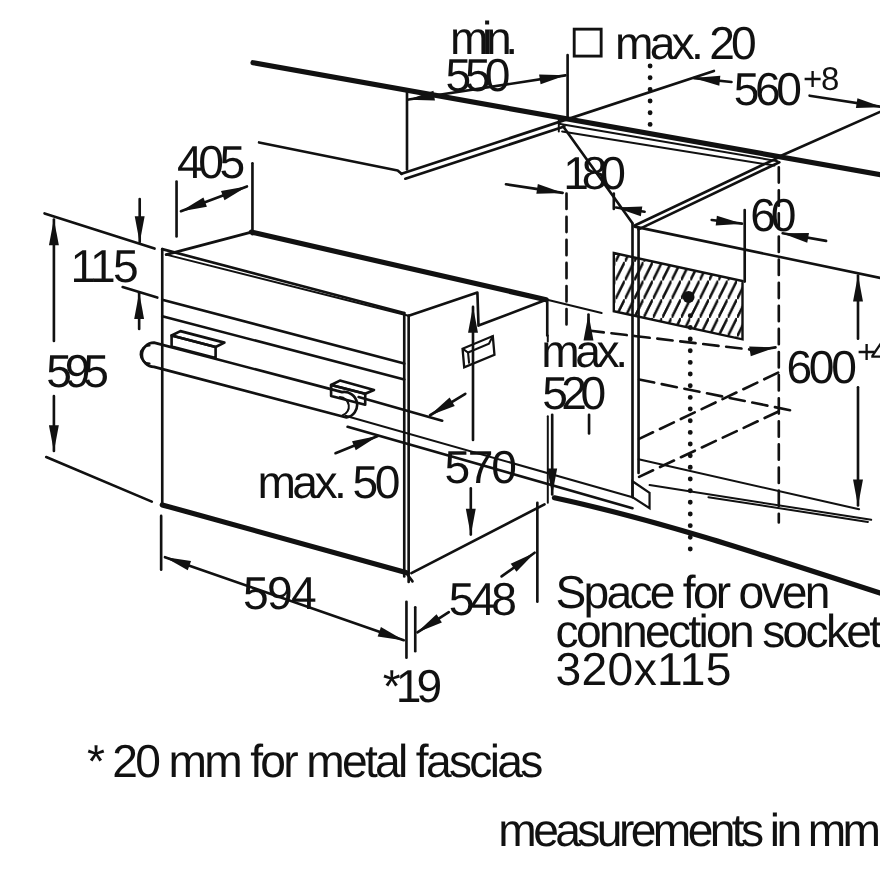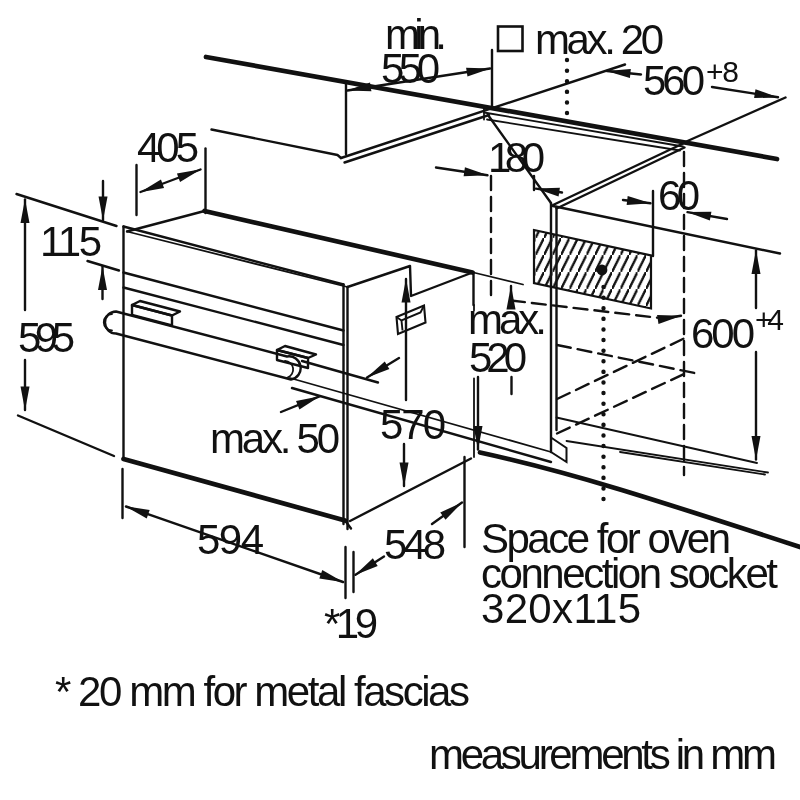--- a/index.html
+++ b/index.html
@@ -1,17 +1,17 @@
 <!DOCTYPE html>
 <html><head>
 <meta charset="utf-8">
 <style>
   html,body{margin:0;padding:0;background:#ffffff;}
   body{width:800px;height:800px;font-family:"Liberation Sans",sans-serif;}
-  #stage{width:752px;height:800px;position:relative;}
+  #stage{width:752px;height:800px;position:relative;margin-left:24px;}
   svg{display:block;}
   text{fill:#111;}
   .ln{stroke:#111;stroke-width:2.4;fill:none;stroke-linecap:round;stroke-linejoin:round;}
   .thick{stroke-width:4.7;}
   .thin{stroke-width:1.8;}
   .dash{stroke-dasharray:14 7;}
   .dots{stroke-dasharray:0.1 10.5;stroke-linecap:round;stroke-width:4.4;}
   .lbl{font-size:42px;}
   .sup{font-size:30px;}
 </style>

